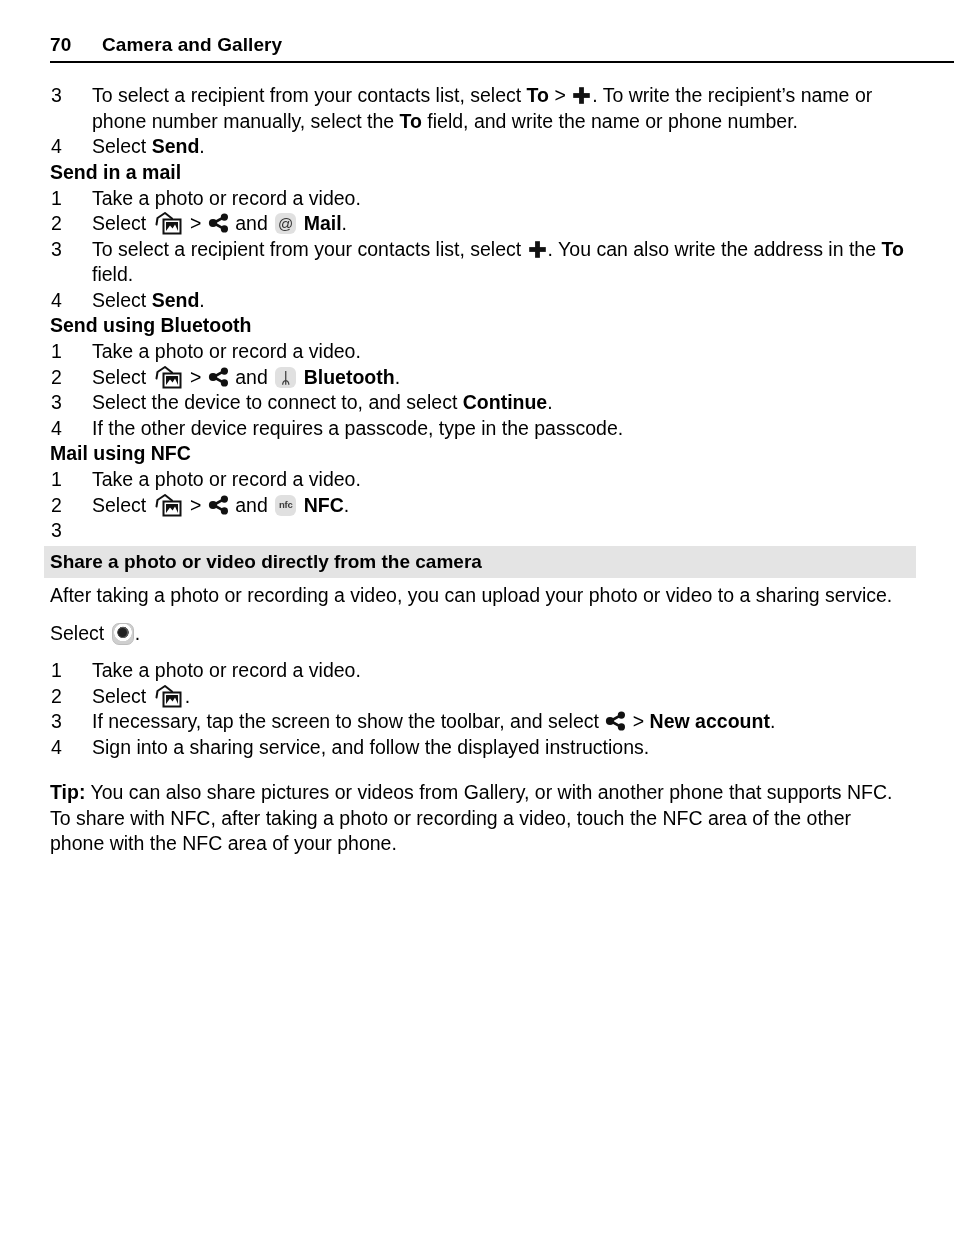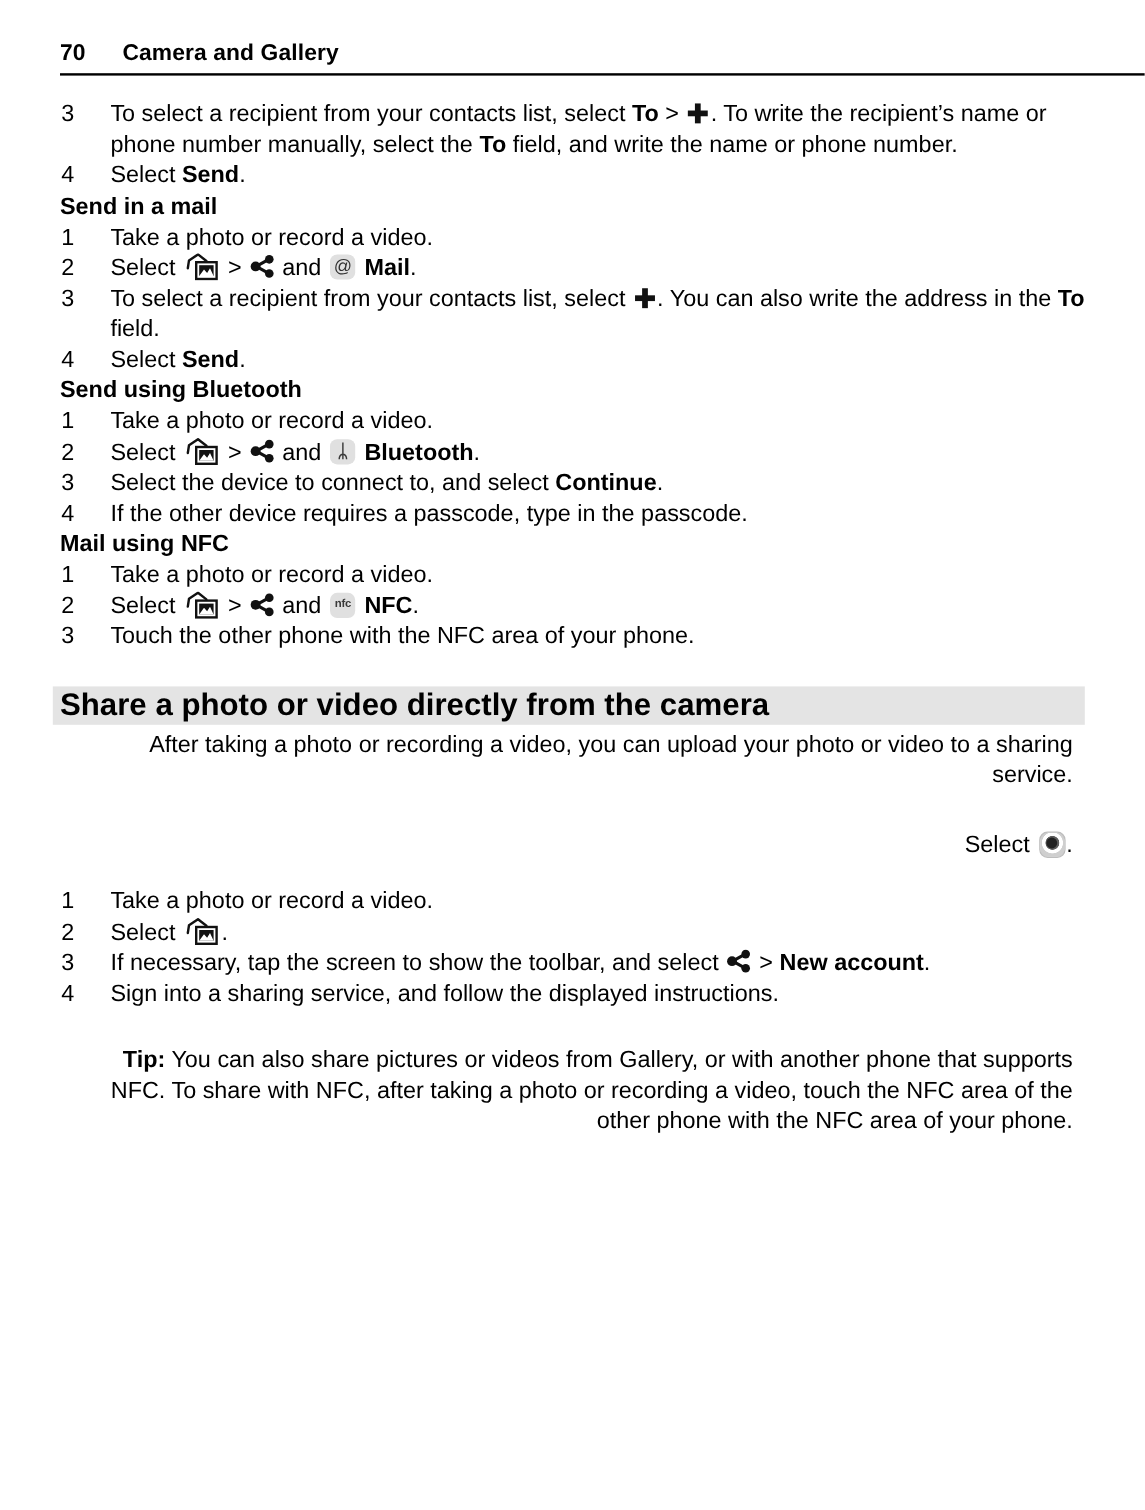--- a/index.html
+++ b/index.html
@@ -67,36 +67,35 @@
     position: absolute;
     left: 1px;
     top: 0;
     width: 22px;
     text-align: left;
   }
 
   .para {
     font-size: 19.5px;
     line-height: 25.5px;
-    margin: 10px;
-    text-align: right;
+    margin: 0;
   }
   .gap-sm { height: 12px; }
   .gap-md { height: 20px; }
   .gap-lg { height: 28px; }
 
   b, .bold { font-weight: bold; }
 
   
   .band {
     background: #e4e4e4;
     width: 854px;
-    padding: 4px 0 5px 6px;
+    padding: 4px 12px 5px 6px;
     box-sizing: content-box;
-    font-size: 26px;
+    font-size: 19px;
     font-weight: bold;
     line-height: 23px;
     margin-left: -6px;
   }
 
   
   .ico {
     display: inline-block;
     vertical-align: -4px;
     position: relative;
@@ -239,21 +238,21 @@
                 <path d="M1.5 12.5 L2.5 6 L10 1 L17 6.5" fill="none" stroke="#111" stroke-width="2" stroke-linejoin="round" stroke-linecap="round"></path>
                 <rect x="8.5" y="7.5" width="17" height="14" fill="#fff" stroke="#111" stroke-width="2"></rect>
                 <rect x="11" y="10" width="12" height="9" fill="#111"></rect>
                 <path d="M11 19 L15 13.5 L17.6 16.4 L20 12.6 L23 19 Z" fill="#fff"></path>
               </svg></span> &gt; <span class="ico ico-share"><svg viewBox="0 0 21 20" width="21" height="20">
                 <path d="M5.5 10 L16 4.2 M5.5 10 L16 15.8" stroke="#111" stroke-width="2.6" fill="none" stroke-linecap="round"></path>
                 <circle cx="5" cy="10" r="4.1" fill="#111"></circle>
                 <circle cx="16.4" cy="4.1" r="3.6" fill="#111"></circle>
                 <circle cx="16.4" cy="15.9" r="3.6" fill="#111"></circle>
               </svg></span> and <span class="badge badge-nfc"><span class="glyph">nfc</span></span> <b>NFC</b>.</span></li>
-        <li><span class="num">3</span><span>Touch the other phone with the NFC area of your phone.</span></li>
+        <li><span class="num">3</span></li>
       </ol>
     </div>
 
   <div class="gap-lg"></div>
 
   <div class="band">Share a photo or video directly from the camera</div>
 
   <p class="para" style="margin-top:5px;">After taking a photo or recording a video, you can upload your photo or video to a sharing service.</p>
 
   <div class="gap-sm"></div>

